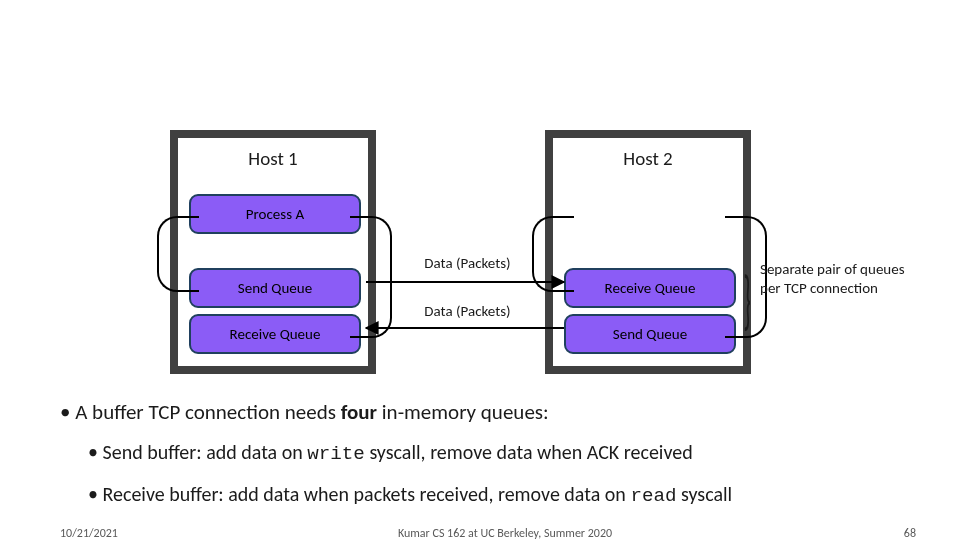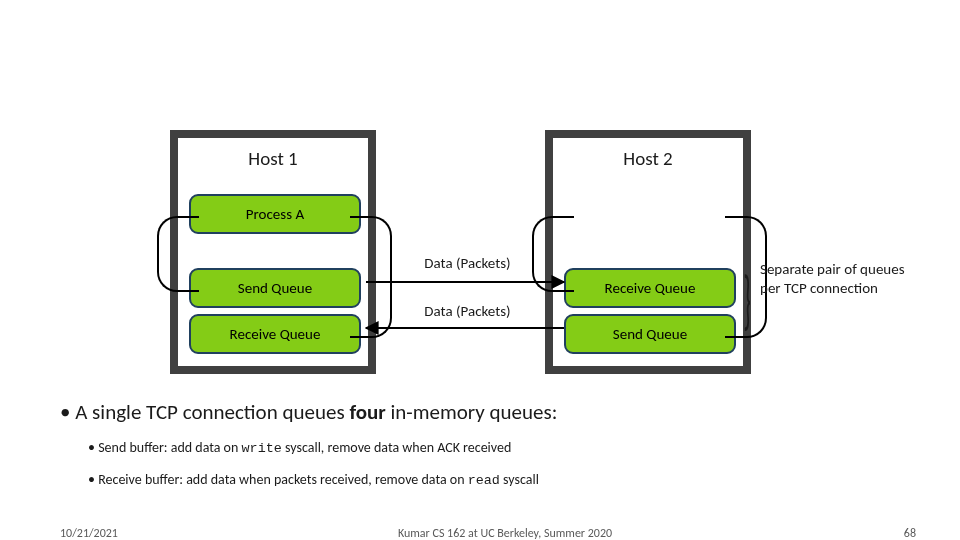--- a/index.html
+++ b/index.html
@@ -9,21 +9,21 @@
 
   .title{position:absolute;left:70px;top:56px;font-size:34px;font-weight:700;color:#222;}
 
   
   .hostbox{position:absolute;border:8px solid #404040;}
   .host1{left:170px;top:130px;width:190px;height:228px;}
   .host2{left:545px;top:130px;width:190px;height:228px;}
 
   .host-label{position:absolute;top:9px;left:50%;transform:translateX(-50%);font-size:19px;font-weight:400;}
 
-  .pill{position:absolute;left:11px;width:168px;height:36px;border:2px solid var(--navy);border-radius:9px;display:flex;align-items:center;justify-content:center;font-size:15px;font-weight:400;color:#000;background:#84cc16;}
+  .pill{position:absolute;left:11px;width:168px;height:36px;border:2px solid var(--navy);border-radius:9px;display:flex;align-items:center;justify-content:center;font-size:15px;font-weight:400;color:#000;background:#8b5cf6;}
   .process{top:56px;}
   .q1{top:130px;}
   .q2{top:176px;}
 
   
   .loop{position:absolute;width:40px;height:110px;border:2px solid #000;border-right:none;border-radius:20px 0 0 20px;}
   .loop.a1{left:-21px;top:78px;height:72px;}
   .loop.a2{left:172px;top:78px;height:118px;border-radius:0 20px 20px 0;border-left:none;border-right:2px solid #000;}
   .loop.b1{left:-21px;top:78px;height:72px;}
   .loop.b2{left:172px;top:78px;height:118px;border-radius:0 20px 20px 0;border-left:none;border-right:2px solid #000;}
@@ -35,21 +35,21 @@
 
   .arrow-svg{position:absolute;left:362px;top:272px;width:210px;height:70px;}
 
   
   .brace{position:absolute;left:738px;top:264px;font-size:58px;font-weight:300;transform:scaleX(0.4) scaleY(1.15);}
   .annot{position:absolute;left:760px;top:260px;width:160px;font-size:15px;line-height:1.25;}
 
   
   .bullets{position:absolute;left:60px;top:398px;right:40px;font-size:21px;line-height:1.35;}
   .bullets .b1{margin:0 0 2px 0;}
-  .bullets .sub{margin:13px 0 0 28px;font-size:14px;}
+  .bullets .sub{margin:13px 0 0 28px;font-size:20px;}
   .bullets b{font-weight:700;}
   code.inline{font-family:"Consolas","Courier New",monospace;font-size:0.96em;}
 
   
   .footer{position:absolute;left:0;right:0;bottom:14px;font-size:12px;color:#5a5a5a;}
   .footer .date{position:absolute;left:60px;}
   .footer .mid{position:absolute;left:50%;transform:translateX(-50%);margin-left:25px;}
   .footer .num{position:absolute;right:44px;}
 </style>
 </head>
@@ -88,21 +88,21 @@
     <line x1="4" y1="10" x2="202" y2="10" stroke="#000" stroke-width="2" marker-end="url(#ah)"></line>
 
     <line x1="202" y1="56" x2="4" y2="56" stroke="#000" stroke-width="2" marker-end="url(#ah)"></line>
   </svg>
 
   <div class="brace">}</div>
   <div class="annot">Separate pair of queues per TCP connection</div>
 
   <div class="bullets">
     <p class="b1">
-      •&nbsp;<span>A single TCP connection queues </span><b>four</b><span> in-memory queues:</span>
+      •&nbsp;<span>A buffer TCP connection needs </span><b>four</b><span> in-memory queues:</span>
     </p>
     <p class="sub">
       •&nbsp;<span>Send buffer: add data on </span><code class="inline">write</code><span> syscall, remove data when ACK received</span>
     </p>
     <p class="sub">
       •&nbsp;<span>Receive buffer: add data when packets received, remove data on </span><code class="inline">read</code><span> syscall</span>
     </p>
   </div>
 
   <div class="footer">

